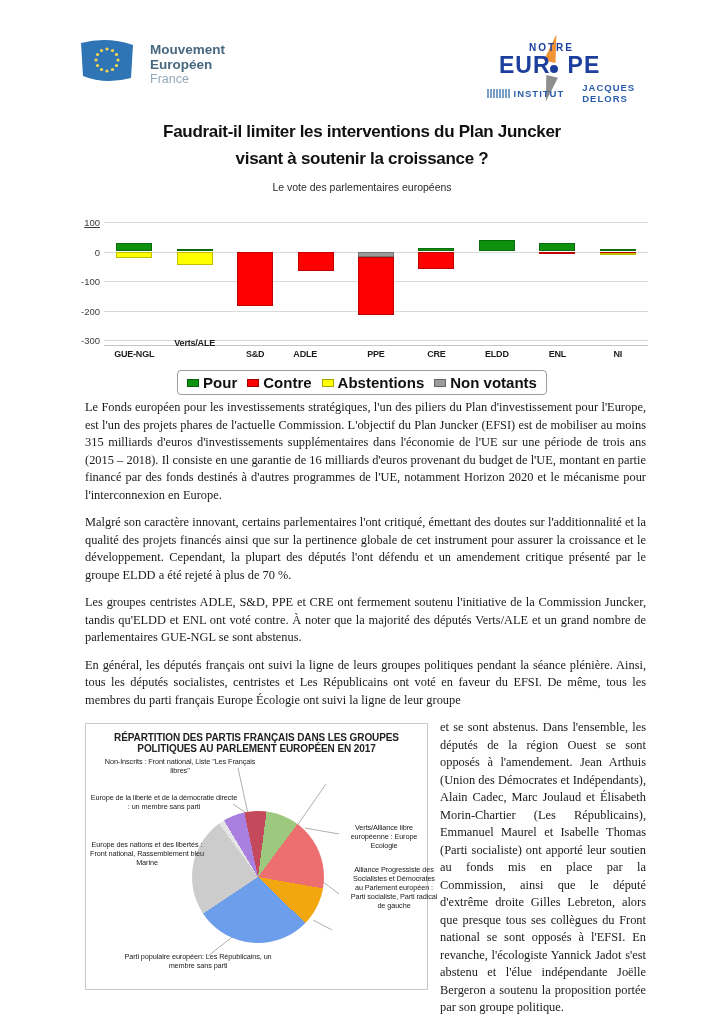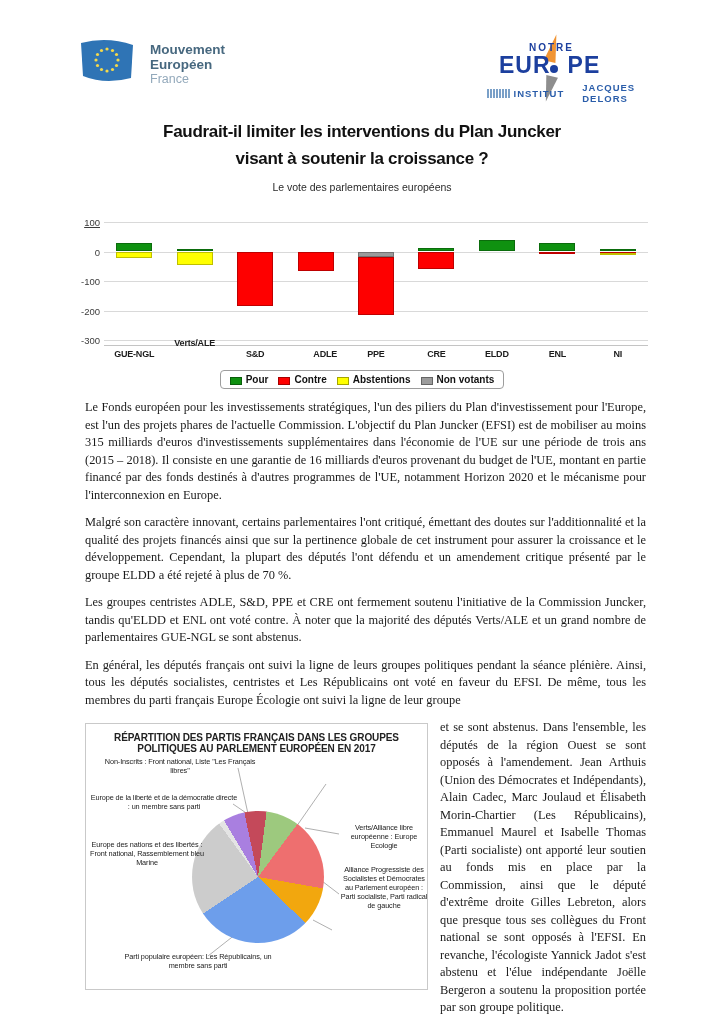--- a/index.html
+++ b/index.html
@@ -34,38 +34,38 @@
   
   .barchart { position:absolute; left:76px; top:216px; width:572px; height:150px; font-family:"Liberation Sans", sans-serif; }
   .grid { position:absolute; left:28px; width:544px; height:1px; background:#d9d9d9; }
   .ytick { position:absolute; left:0; width:24px; text-align:right; font-size:9.5px; color:#3c3c3c; }
   .axis { position:absolute; left:28px; width:544px; height:1px; background:#c4c4c4; }
   .bar { position:absolute; border:1px solid rgba(0,0,0,0.25); }
   .xlabel { position:absolute; font-size:9px; font-weight:bold; color:#1c1c1c; text-align:center; letter-spacing:-0.2px; }
 
   .legend { position:absolute; top:370px; left:0; width:724px; display:flex; justify-content:center; }
   .legend-box { display:flex; align-items:center; gap:10px; border:1px solid #9d9d9d; border-radius:4px; padding:3px 9px; background:#fff; }
-  .legend-item { display:flex; align-items:flex-end; gap:4px; font-family:"Liberation Sans", sans-serif; font-size:10px; font-weight:bold; color:#111; }
+  .legend-item { display:flex; align-items:center; gap:4px; font-family:"Liberation Sans", sans-serif; font-size:15px; font-weight:bold; color:#111; }
   .legend-chip { width:12px; height:8px; border:1px solid rgba(0,0,0,0.35); }
 
   
   .bodytext { position:absolute; top:399px; left:85px; width:561px; font-size:12.4px; line-height:17.5px; text-align:justify; }
   .bodytext p { margin-bottom:10px; }
 
   
   .pie-box { float:left; width:343px; height:267px; border:1px solid #c9c9c9; background:#fff; position:relative; margin:4px 12px 30px 0; font-family:"Liberation Sans", sans-serif; }
   .pie-title { position:absolute; top:8px; left:10px; right:10px; text-align:center; font-size:10px; font-weight:bold; color:#222; line-height:11px; letter-spacing:-0.1px; }
   .pie-circle { position:absolute; left:106px; top:87px; width:132px; height:132px; border-radius:50%; }
   .pie-label { position:absolute; font-size:7.3px; line-height:9px; color:#222; text-align:center; letter-spacing:-0.1px; }
   .pl-1 { left:18px;  top:33px;  width:152px; }
   .pl-2 { left:240px; top:26px;  width:100px; }
   .pl-3 { left:4px;   top:69px;  width:148px; }
   .pl-4 { left:2px;   top:116px; width:118px; }
   .pl-5 { left:255px; top:99px;  width:86px;  }
-  .pl-6 { left:254px; top:141px; width:88px;  }
+  .pl-6 { left:264px; top:141px; width:88px;  }
   .pl-7 { left:216px; top:209px; width:126px; }
   .pl-8 { left:36px;  top:228px; width:152px; }
   .leaders { position:absolute; left:0; top:0; width:343px; height:267px; pointer-events:none; }
 
   .clear { clear:both; }
 </style>
 </head>
 <body>
 
 <div class="header">
@@ -137,21 +137,21 @@
     <div class="axis" style="top: 129px;"></div>
     <div class="bar" style="left: 40.2222px; top: 26.65px; width: 36px; height: 8.85px; background: rgb(15, 145, 16);"></div>
     <div class="bar" style="left: 40.2222px; top: 35.5px; width: 36px; height: 6.49px; background: rgb(255, 255, 0);"></div>
     <div class="xlabel" style="left: 28px; top: 133px; width: 60.4444px;">GUE-NGL</div>
     <div class="bar" style="left: 100.667px; top: 32.55px; width: 36px; height: 2.95px; background: rgb(15, 145, 16);"></div>
     <div class="bar" style="left: 100.667px; top: 35.5px; width: 36px; height: 13.275px; background: rgb(255, 255, 0);"></div>
     <div class="xlabel" style="left: 88.4444px; top: 122px; width: 60.4444px;">Verts/ALE</div>
     <div class="bar" style="left: 161.111px; top: 35.5px; width: 36px; height: 54.575px; background: rgb(254, 0, 0);"></div>
     <div class="xlabel" style="left: 148.889px; top: 133px; width: 60.4444px;">S&amp;D</div>
     <div class="bar" style="left: 221.556px; top: 35.5px; width: 36px; height: 19.175px; background: rgb(254, 0, 0);"></div>
-    <div class="xlabel" style="left: 219px; top: 133px; width: 60.4444px;">ADLE</div>
+    <div class="xlabel" style="left: 199px; top: 133px; width: 60.4444px;">ADLE</div>
     <div class="bar" style="left: 282px; top: 35.5px; width: 36px; height: 5.9px; background: rgb(155, 155, 155);"></div>
     <div class="bar" style="left: 282px; top: 41.4px; width: 36px; height: 57.525px; background: rgb(254, 0, 0);"></div>
     <div class="xlabel" style="left: 269.778px; top: 133px; width: 60.4444px;">PPE</div>
     <div class="bar" style="left: 342.444px; top: 31.96px; width: 36px; height: 3.54px; background: rgb(15, 145, 16);"></div>
     <div class="bar" style="left: 342.444px; top: 35.5px; width: 36px; height: 17.7px; background: rgb(254, 0, 0);"></div>
     <div class="xlabel" style="left: 330.222px; top: 133px; width: 60.4444px;">CRE</div>
     <div class="bar" style="left: 402.889px; top: 23.7px; width: 36px; height: 11.8px; background: rgb(15, 145, 16);"></div>
     <div class="xlabel" style="left: 390.667px; top: 133px; width: 60.4444px;">ELDD</div>
     <div class="bar" style="left: 463.333px; top: 27.24px; width: 36px; height: 8.26px; background: rgb(15, 145, 16);"></div>
     <div class="bar" style="left: 463.333px; top: 35.5px; width: 36px; height: 1.475px; background: rgb(254, 0, 0);"></div>

